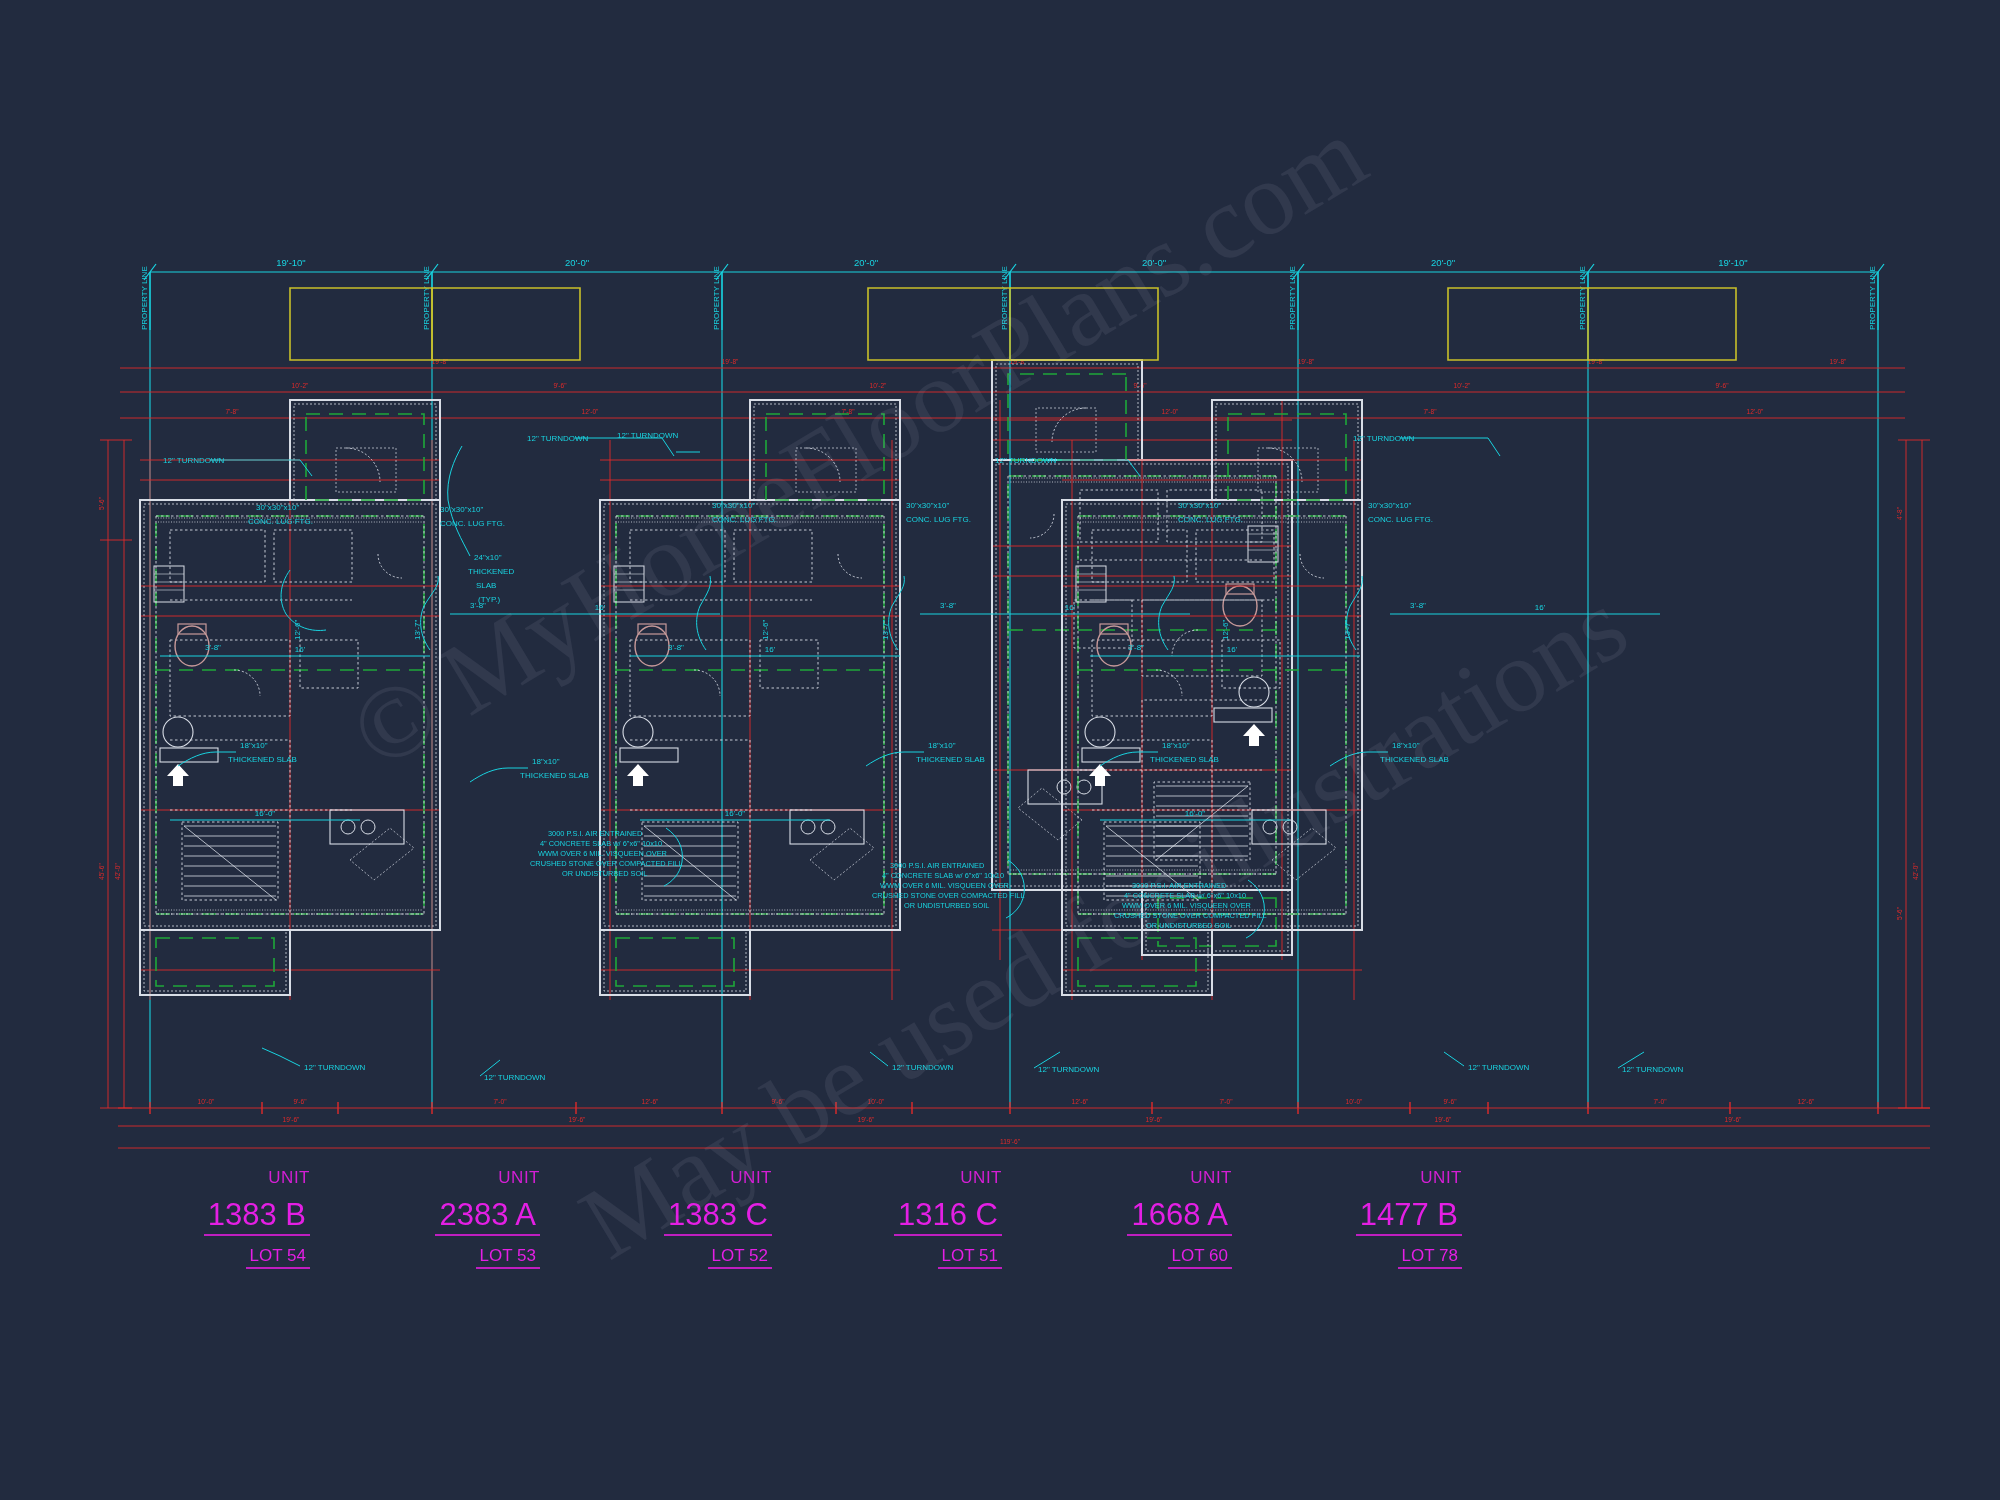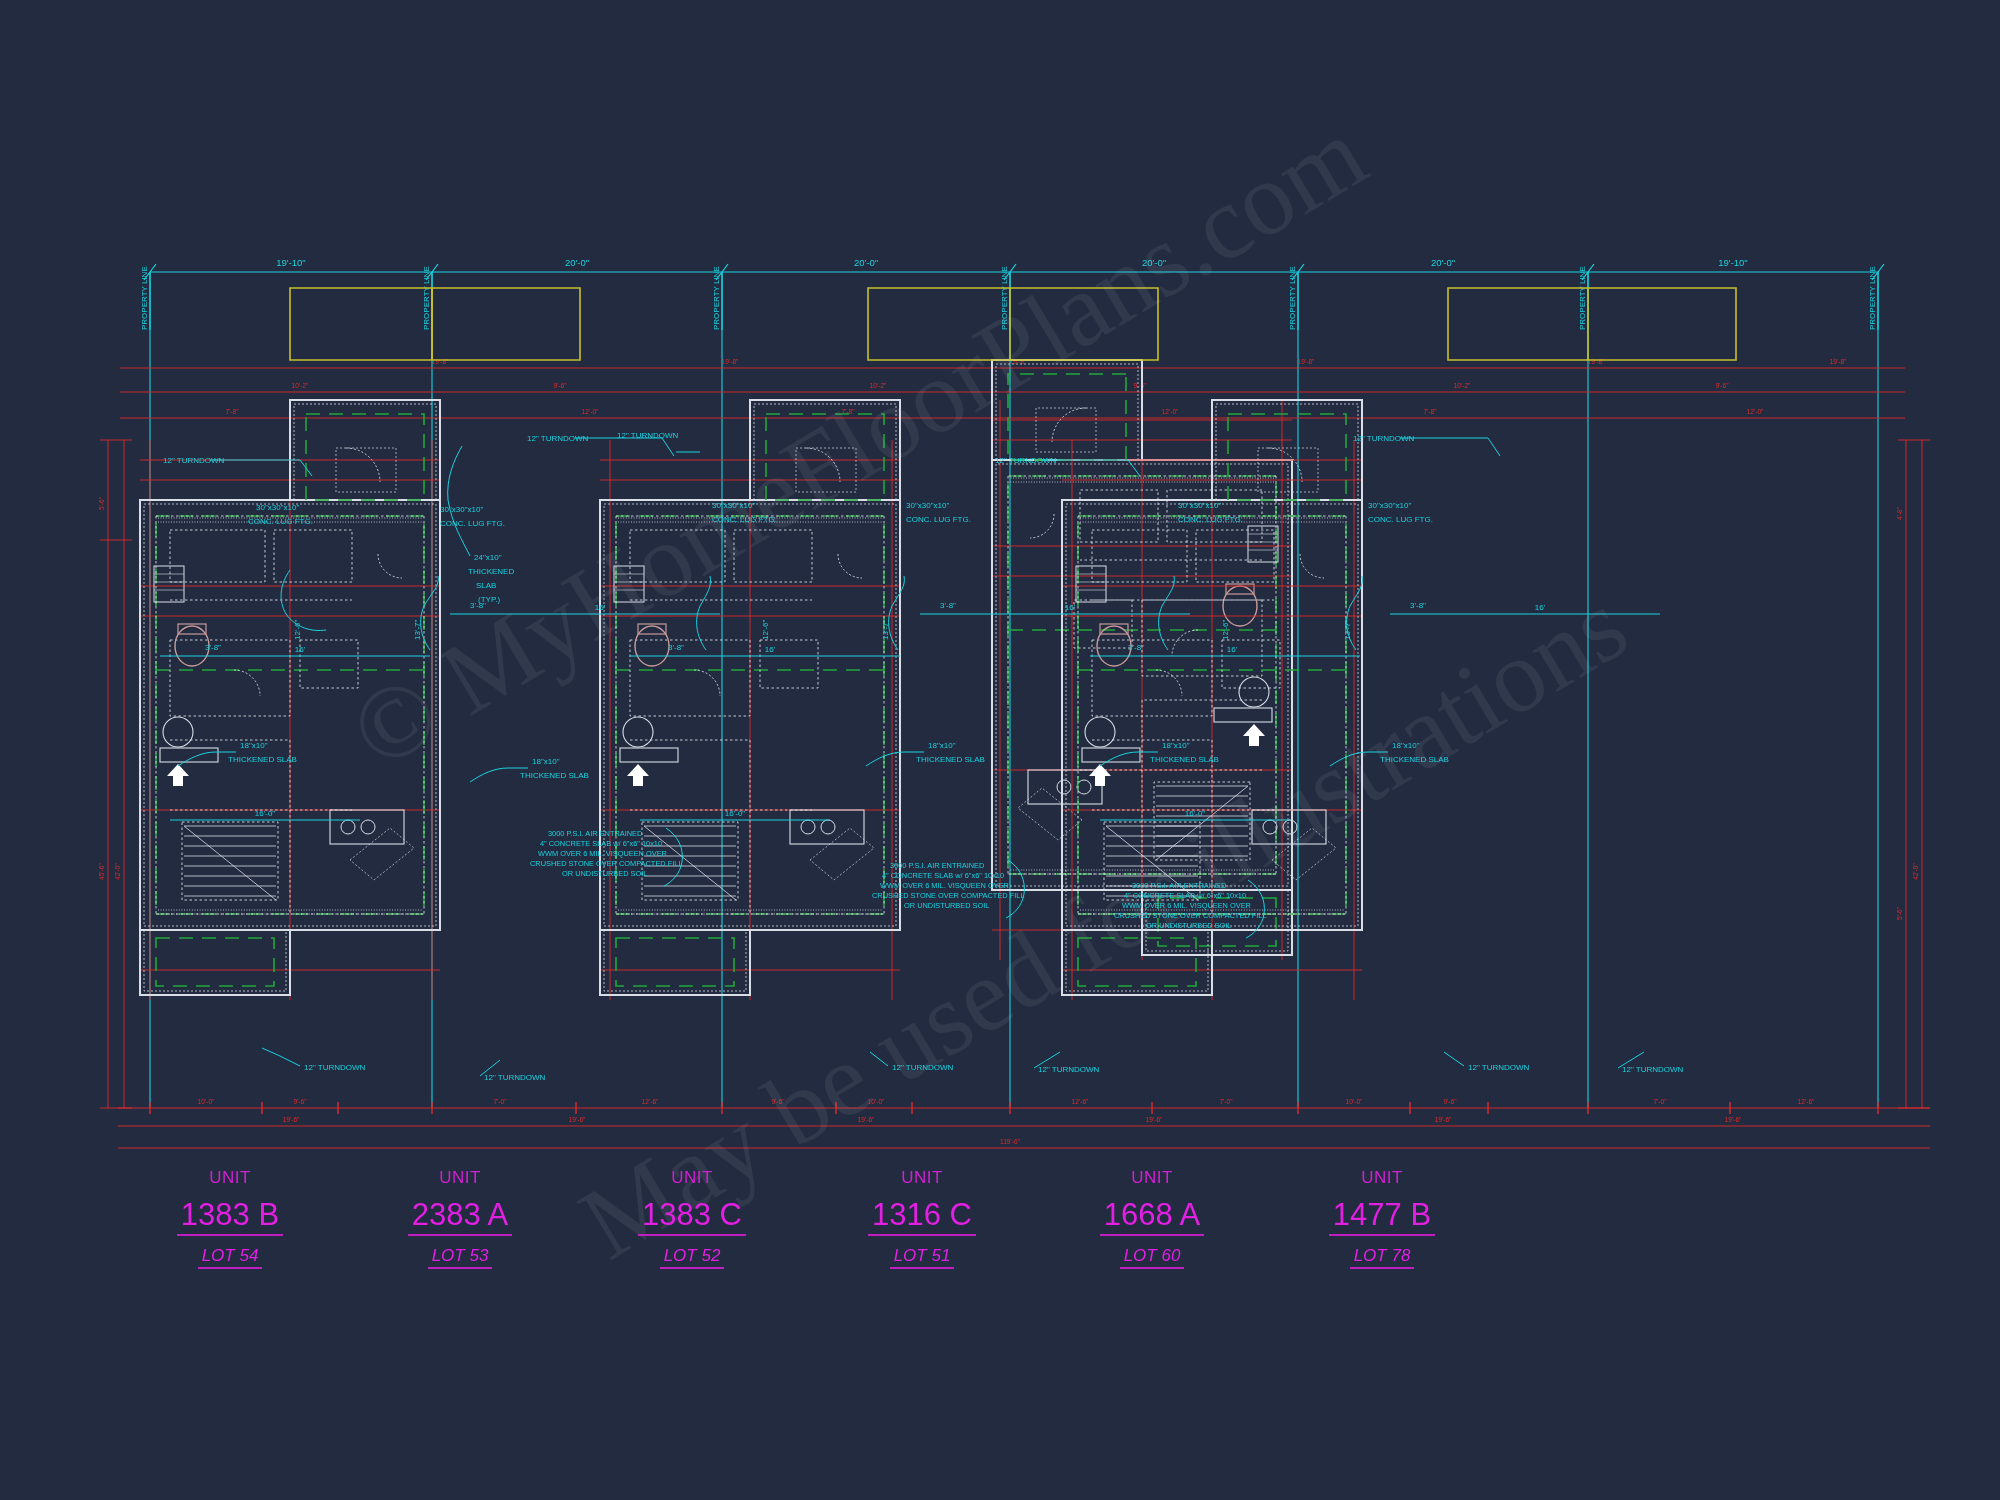--- a/index.html
+++ b/index.html
@@ -11,26 +11,26 @@
   svg.layer{position:absolute;left:0;top:0;width:2000px;height:1500px;overflow:visible;}
 
   
   .wm{position:absolute;color:rgba(205,212,228,0.085);
       font-family:"Liberation Serif",serif;white-space:nowrap;
       pointer-events:none;user-select:none;}
   .wm1{left:330px;top:690px;font-size:104px;transform:rotate(-31deg);transform-origin:0 0;}
   .wm2{left:560px;top:1180px;font-size:104px;transform:rotate(-31deg);transform-origin:0 0;}
 
   
-  .unitlabel{position:absolute;text-align:center;color:#e41fe4;}
+  .unitlabel{position:absolute;text-align:right;color:#e41fe4;}
   .unitlabel .u-kicker{font-size:17px;letter-spacing:.5px;color:#d41fd4;line-height:1.15;}
   .unitlabel .u-num{font-size:31px;line-height:1.25;padding:0 4px;
       border-bottom:2px solid #c01ec0;display:inline-block;margin-top:8px;}
   .unitlabel .u-lot{font-size:17px;line-height:1.3;padding:0 4px;
-      border-bottom:2px solid #c01ec0;display:inline-block;margin-top:9px;font-style:italic;}
+      border-bottom:2px solid #c01ec0;display:inline-block;margin-top:9px;}
 
   text{font-family:"Liberation Sans",sans-serif;}
   .t-cy{fill:#19d3e0;font-size:9.5px;}
   .t-cy-sm{fill:#19d3e0;font-size:8px;}
   .t-cy-note{fill:#19d3e0;font-size:7.4px;}
   .t-rd-sm{fill:#e02a2a;font-size:6.6px;}
 </style>
 </head>
 <body>
 

